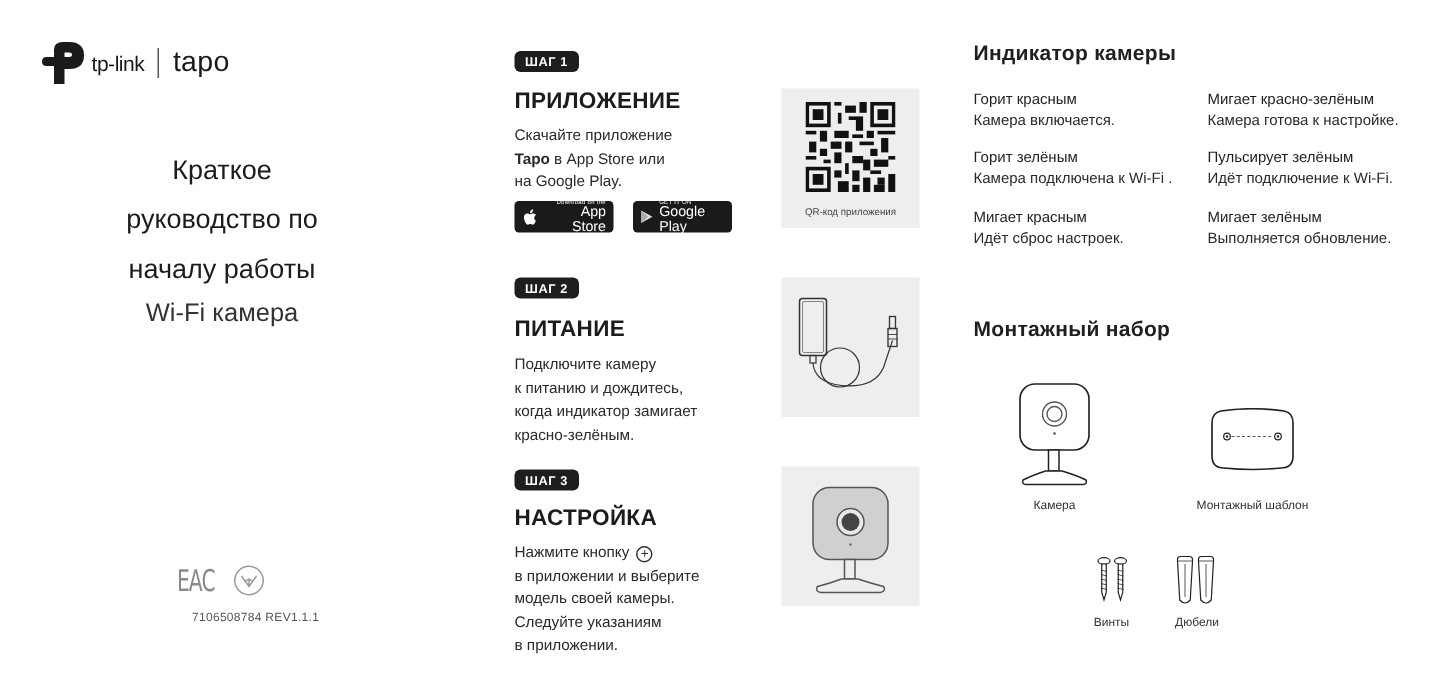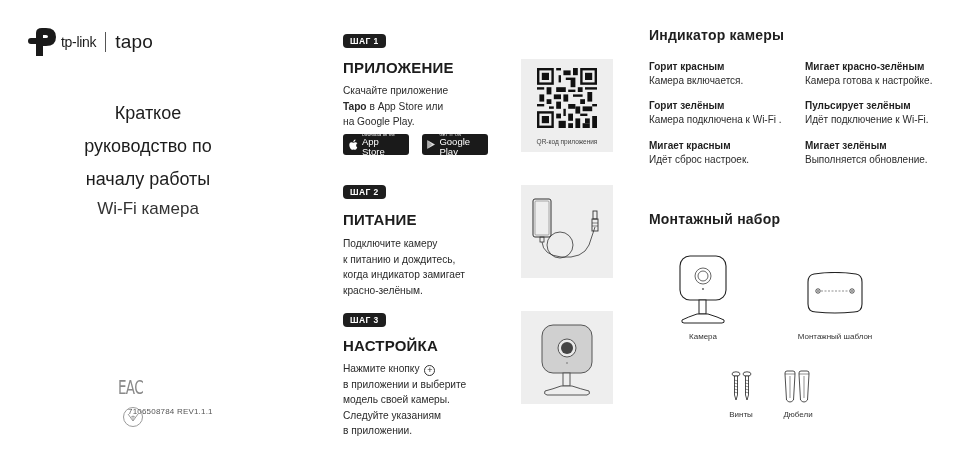--- a/index.html
+++ b/index.html
@@ -10,40 +10,40 @@
   
   .logo { left: 28px; top: 29px; height: 26px; display: flex; align-items: center; }
   .logo-mark { width: 30px; height: 28px; }
   .logo-tplink { font-size: 14px; margin-left: 3px; letter-spacing: -0.3px; color: #1a1a1a; text-align: center; }
   .logo-sep { width: 1px; height: 20px; background: #555; margin: 0 9px 0 9px; }
   .logo-tapo { font-size: 19px; letter-spacing: 0.2px; color: #1a1a1a; font-weight: 400; }
 
   .title { left: 0; width: 296px; top: 97px; text-align: center; font-size: 18px; line-height: 33px; color: #1c1c1c; }
   .subtitle { left: 0; width: 296px; top: 199px; text-align: center; font-size: 17px; color: #333; }
 
-  .cert { left: 118px; top: 375px; display: flex; align-items: center; gap: 8px; flex-direction: column; }
+  .cert { left: 118px; top: 375px; display: flex; align-items: center; gap: 8px; }
   .eac { font-size: 20px; color: #8a8a8a; letter-spacing: -1px; font-family: "DejaVu Sans Condensed", "DejaVu Sans", sans-serif; transform: scaleX(0.75); transform-origin: left; width: 30px; }
   .cert-circle { width: 20px; height: 20px; border: 1.4px solid #9a9a9a; border-radius: 50%; display: flex; align-items: center; justify-content: center; }
   .docnum { left: 128px; top: 407px; font-size: 8px; color: #555; letter-spacing: 0.2px; }
 
   
   .badge { background: #1e1e1e; color: #fff; font-size: 8.5px; font-weight: 700; padding: 2px 7px; border-radius: 4px; letter-spacing: 0.4px; line-height: 10px; }
   .step-title { font-size: 15px; font-weight: 700; color: #1c1c1c; letter-spacing: 0.2px; }
   .step-text { font-size: 10.2px; line-height: 15.5px; color: #2a2a2a; }
   .step-text b { font-weight: 700; }
   .store-btn { background: #1a1a1a; color: #fff; border-radius: 3px; height: 21px; display: flex; align-items: center; padding: 0 5px; gap: 4px; }
   .store-small { font-size: 4px; line-height: 5px; letter-spacing: 0.2px; }
   .store-big { font-size: 9.5px; line-height: 10px; }
   .imgbox { background: #eeeeee; width: 92px; height: 93px; }
   .qr-caption { font-size: 6.5px; color: #444; text-align: center; position: absolute; bottom: 7px; left: 0; width: 100%; }
   .plus-circle { display: inline-flex; width: 11px; height: 11px; border: 1px solid #333; border-radius: 50%; align-items: center; justify-content: center; font-size: 9px; line-height: 9px; vertical-align: -1px; margin-left: 2px; }
 
   
   .h2 { font-size: 14px; font-weight: 700; color: #1f1f1f; letter-spacing: 0.2px; }
-  .ind-title { font-size: 10px; font-weight: 700; color: #1f1f1f; }
+  .ind-title { font-size: 10px; font-weight: 400; color: #1f1f1f; }
   .ind-desc { font-size: 10px; color: #2a2a2a; margin-top: 3px; text-align: center; }
   .kit-label { font-size: 8px; color: #333; text-align: center; }
 </style>
 </head>
 <body>
 
 <div class="abs logo">
   <svg class="logo-mark" viewBox="0 0 30 28">
     <path d="M8 5 Q8 0 14 0 L18 0 Q28 0 28 9 Q28 18 18 18 L15 18 L15 10 L18 10 Q20 10 20 8.5 Q20 7 18 7 L15 7 L15 28 L8 28 L8 16 L3 16 Q0 16 0 13 Q0 10 3 10 L8 10 Z" fill="#1a1a1a"></path>
   </svg>
@@ -69,21 +69,21 @@
 </div>
 <div class="abs docnum">7106508784  REV1.1.1</div>
 
 <div class="abs badge" style="left:343px; top:34px;">ШАГ 1</div>
 <div class="abs step-title" style="left:343px; top:59px;">ПРИЛОЖЕНИЕ</div>
 <div class="abs step-text" style="left:343px; top:83px;">
   <div>Скачайте приложение</div>
   <div><b>Tapo</b><span> в App Store или</span></div>
   <div>на Google Play.</div>
 </div>
-<div class="abs store-btn" style="left:343px; top:134px; width:66px;">
+<div class="abs store-btn" style="left:343px; top:134px; width:66px;text-align:right;">
   <svg width="10" height="12" viewBox="0 0 10 12">
     <path d="M8.2 6.4 C8.2 5 9.3 4.4 9.4 4.3 C8.8 3.4 7.8 3.3 7.5 3.3 C6.6 3.2 5.8 3.8 5.4 3.8 C4.9 3.8 4.2 3.3 3.5 3.3 C2.4 3.3 1.3 4.1 1.3 5.8 C1.3 7.9 2.8 10.8 4 10.8 C4.5 10.8 4.9 10.4 5.6 10.4 C6.3 10.4 6.6 10.8 7.2 10.8 C8.2 10.8 9 9.1 9.3 8.2 C8.6 7.9 8.2 7.2 8.2 6.4 Z M6.9 2.3 C7.3 1.8 7.5 1.1 7.5 0.5 C6.9 0.6 6.2 0.9 5.8 1.4 C5.5 1.8 5.2 2.5 5.3 3.1 C5.9 3.1 6.5 2.8 6.9 2.3 Z" fill="#fff"></path>
   </svg>
   <div>
     <div class="store-small">Download on the</div>
     <div class="store-big">App Store</div>
   </div>
 </div>
 <div class="abs store-btn" style="left:422px; top:134px; width:66px;">
   <svg width="10" height="11" viewBox="0 0 10 11">

